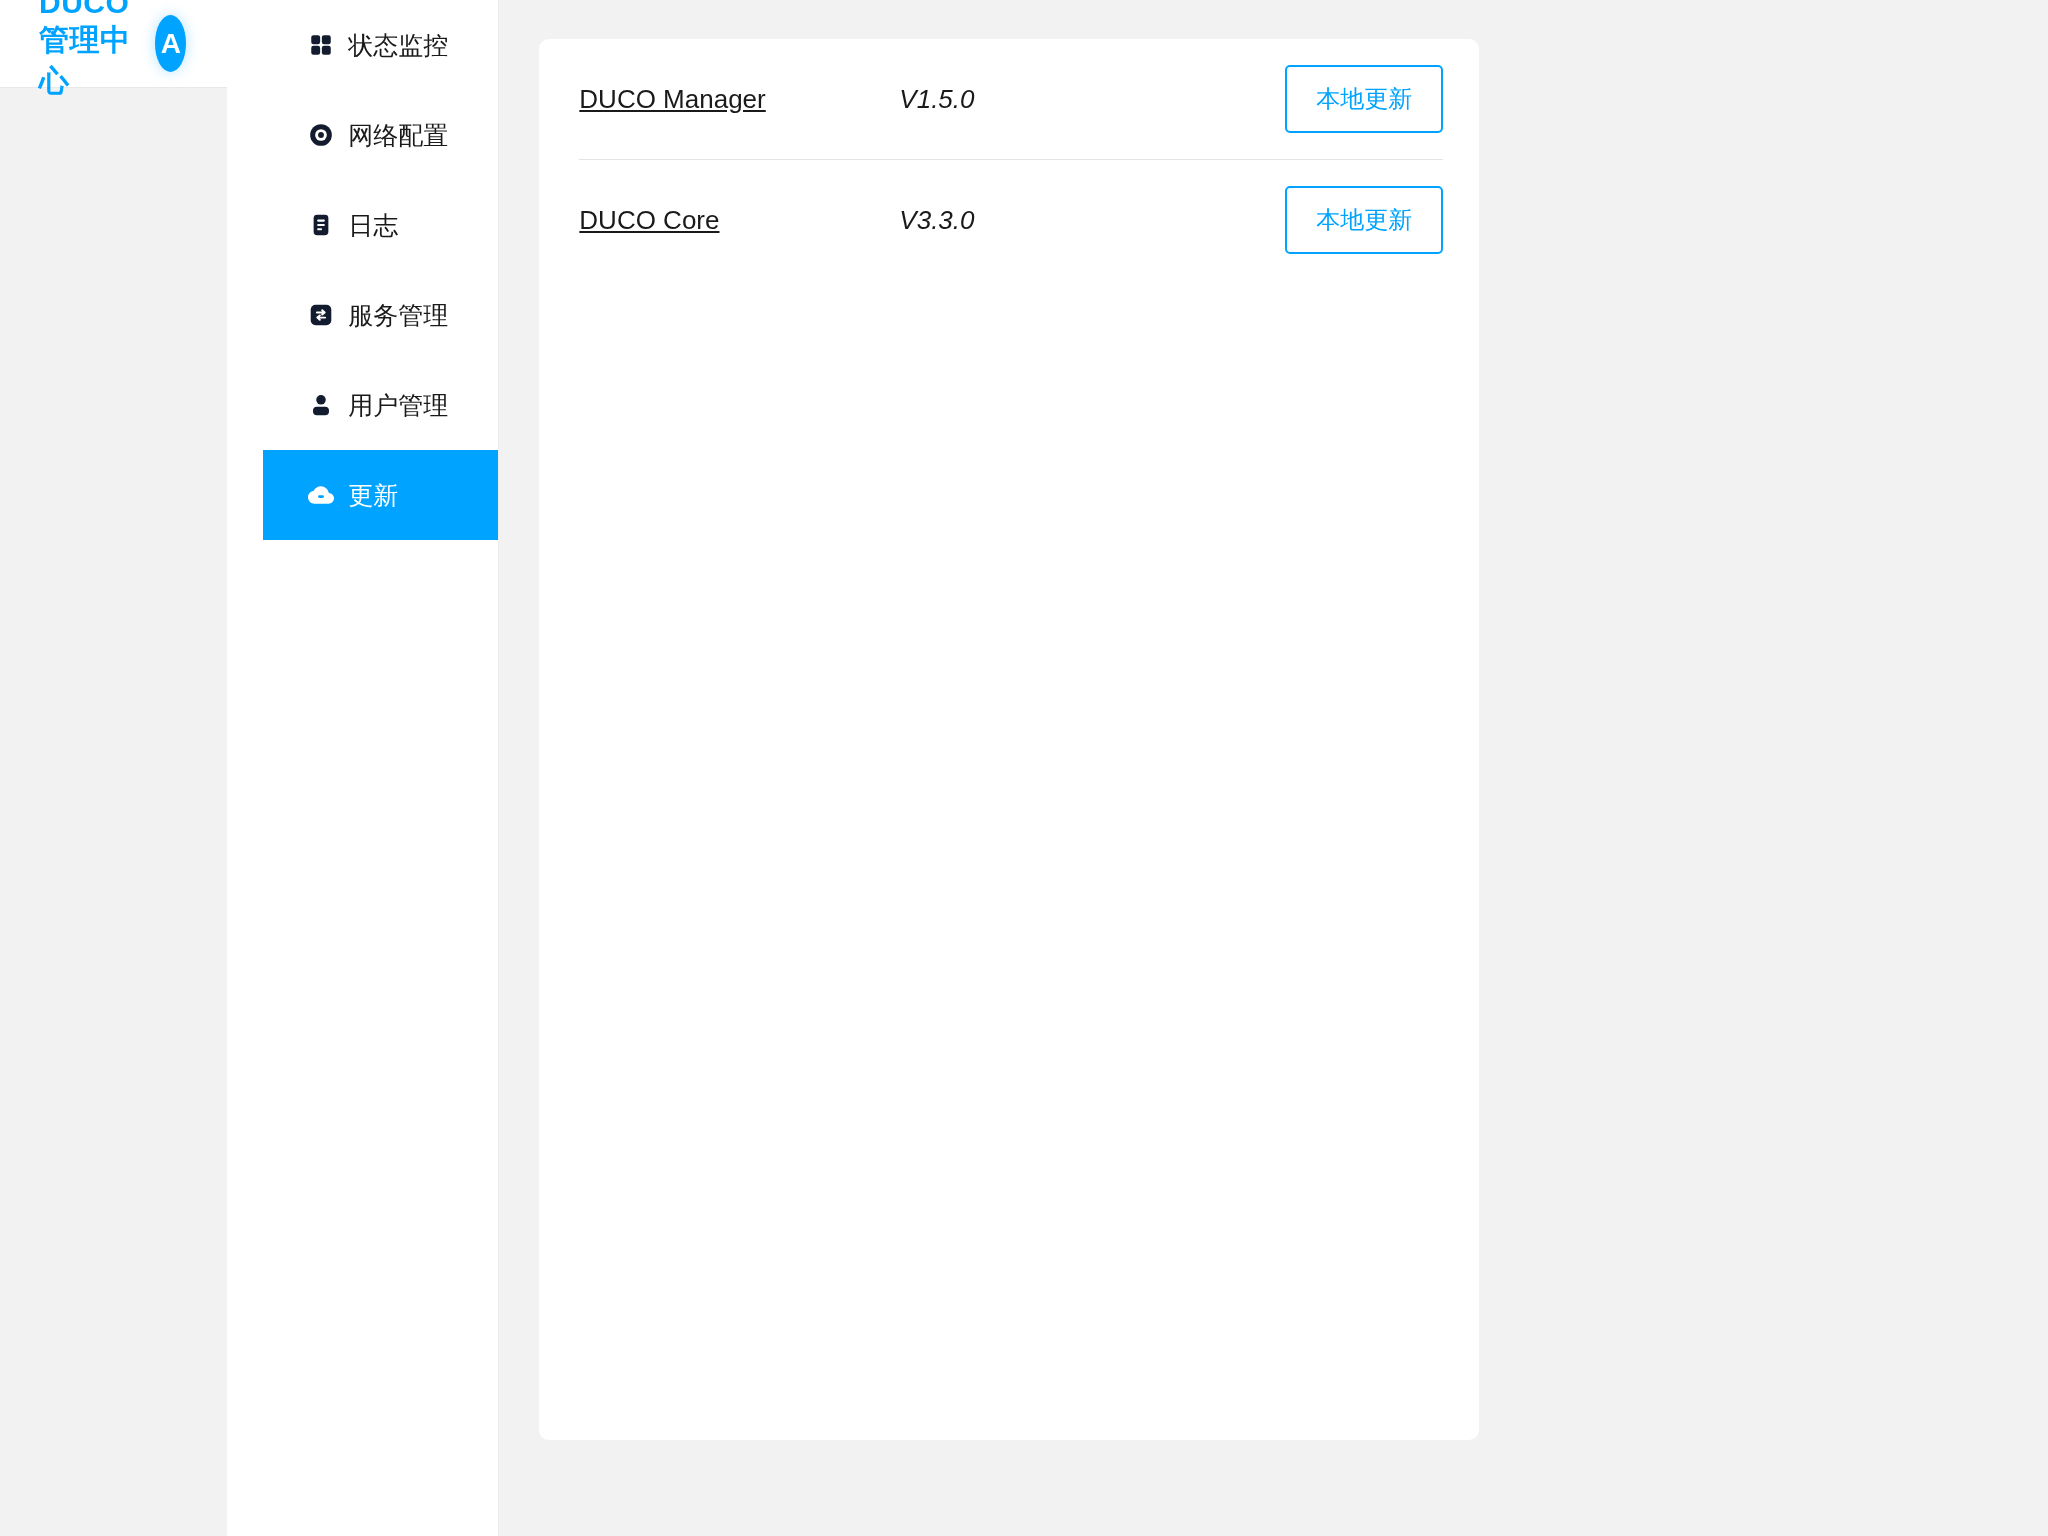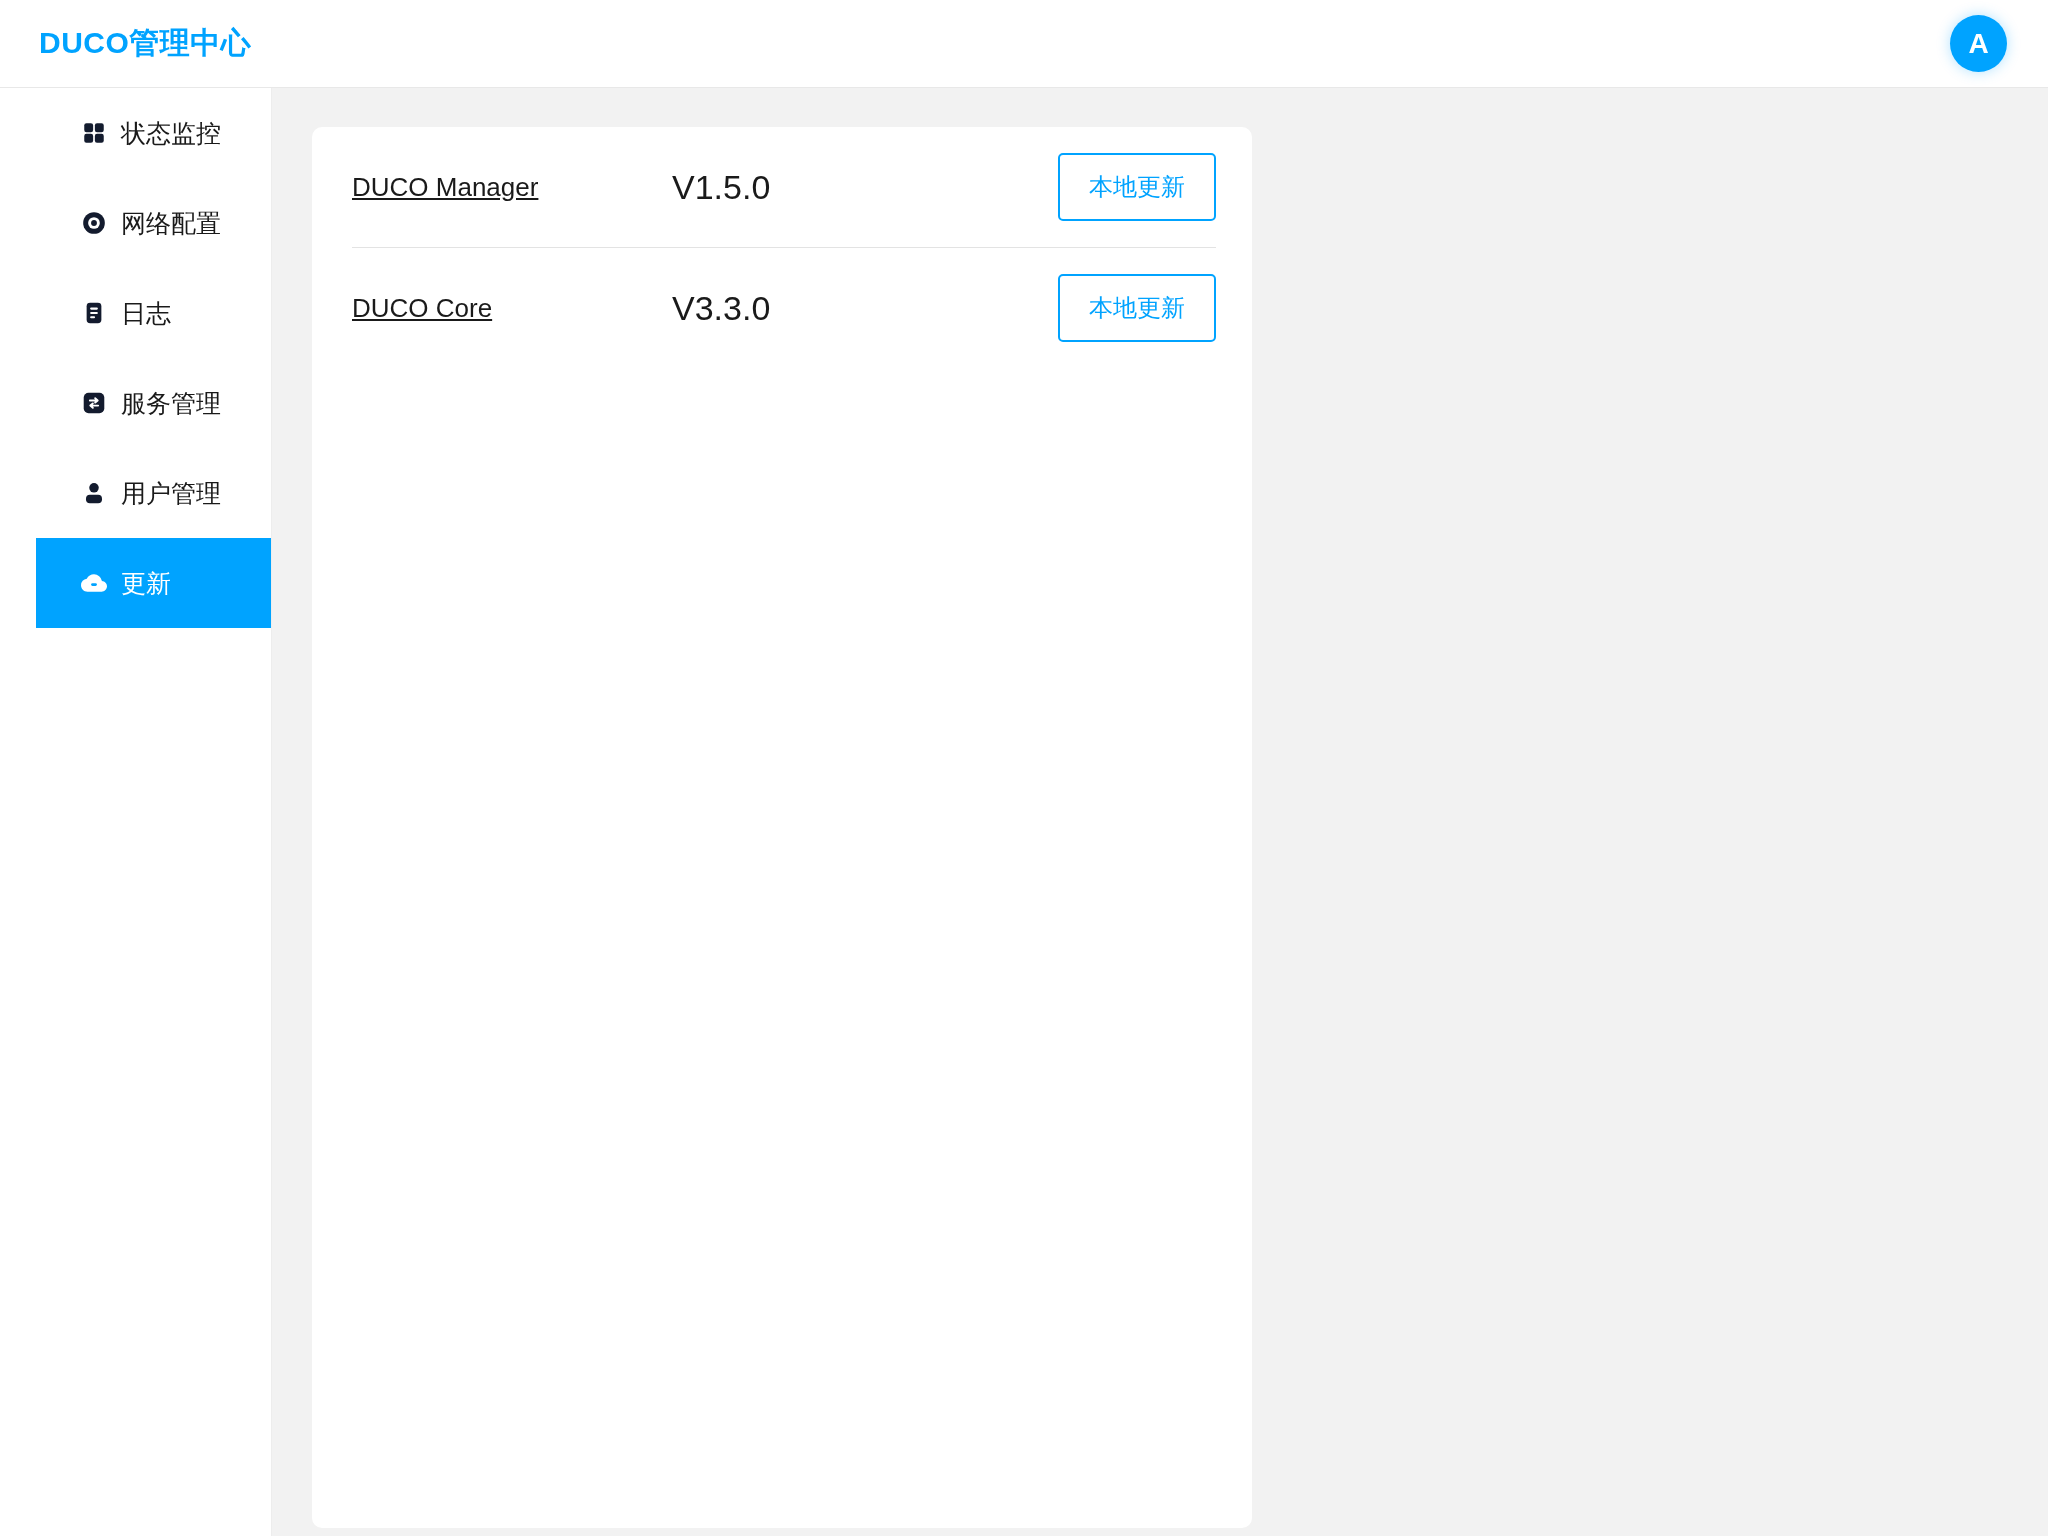--- a/index.html
+++ b/index.html
@@ -9,21 +9,21 @@
     --bg-gray:#F2F2F2;
     --line:#E8E8E8;
   }
   *{margin:0;padding:0;box-sizing:border-box;}
   html,body{width:2048px;height:1536px;}
   body{
     font-family:"Liberation Sans","DejaVu Sans",sans-serif;
     background:var(--bg-gray);
     overflow:hidden;
   }
-  .app{width:2048px;height:1536px;display:flex;flex-direction:column;}
+  .app{width:2048px;height:1536px;display:flex;flex-direction:row;}
 
   
   .header{
     height:88px;flex:0 0 88px;background:#fff;
     border-bottom:1px solid var(--line);
     display:flex;align-items:center;justify-content:space-between;
     padding:0 41px 0 39px;
   }
   .logo{
     font-size:30px;font-weight:bold;color:var(--accent);
@@ -65,21 +65,21 @@
   
   .content{flex:1;min-width:0;padding:39px 0 0 40px;}
   .card{
     width:940px;height:1401px;background:#fff;border-radius:10px;
     padding:0 36px 0 40px;
   }
   .row{
     height:120px;display:flex;align-items:center;
   }
   .row .name{font-size:26px;color:var(--text-dark);width:320px;flex:0 0 320px;text-decoration:underline;}
-  .row .version{font-size:34px;color:var(--text-dark);}
+  .row .version{font-size:26px;color:var(--text-dark);font-style:italic;}
   .row .update-btn{
     margin-left:auto;width:158px;height:68px;
     background:#fff;border:2px solid var(--accent);border-radius:5px;
     color:var(--accent);font-size:24px;cursor:pointer;
     font-family:inherit;display:flex;align-items:center;justify-content:center;
   }
   .divider{height:1px;background:#E3E3E3;}
 </style>
 </head>
 <body>

